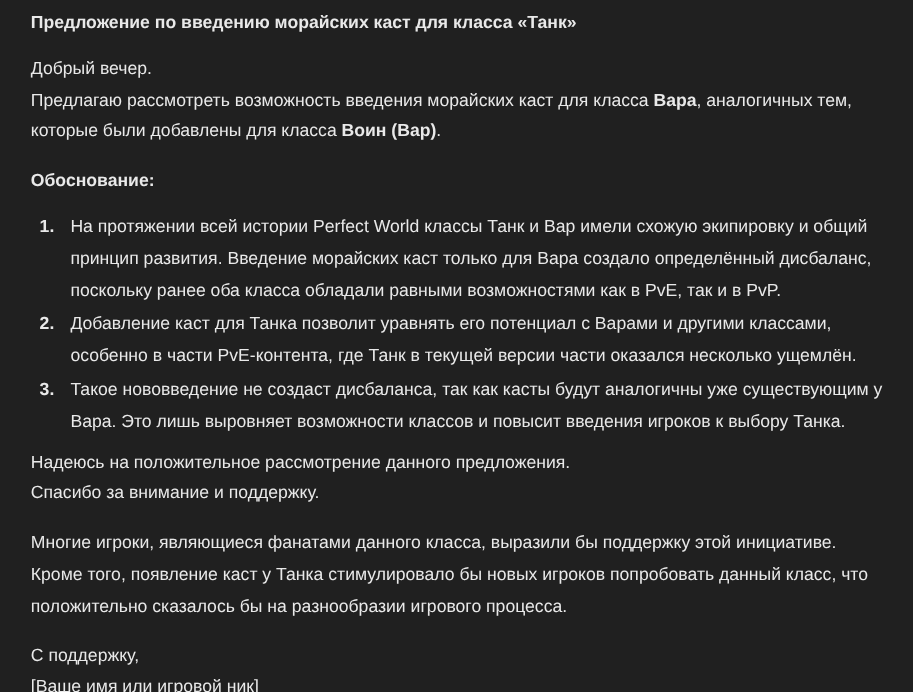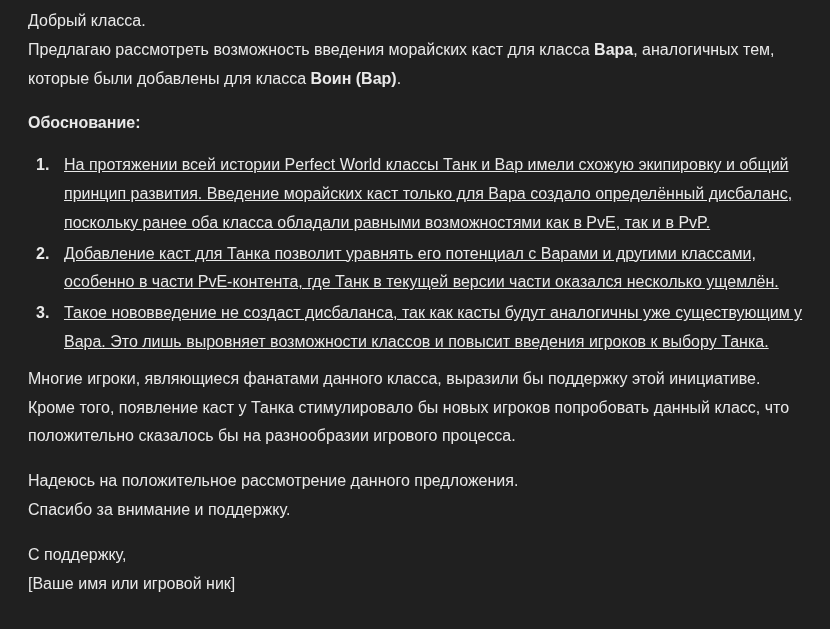--- a/index.html
+++ b/index.html
@@ -26,38 +26,39 @@
   .doc p.heading { font-weight: 700; margin-bottom: 13px; }
   .bold { font-weight: 700; }
   .olist { margin: 0 0 8px 0; }
   .olist-item { display: flex; margin-bottom: 2px; }
   .olist-num {
     font-weight: 700;
     flex: 0 0 28px;
     width: 28px;
     margin-left: 8px;
   }
-  .olist-text { flex: 1 1 auto; text-decoration: underline; }
+  .olist-text { flex: 1 1 auto; }
 </style>
 </head>
 <body>
 
 <main class="doc">
-    <p class="paragraph"><span>Добрый класса.</span><br><span>Предлагаю рассмотреть возможность введения морайских каст для класса </span><span class="bold">Вара</span><span>, аналогичных тем, которые были добавлены для класса </span><span class="bold">Воин (Вар)</span><span>.</span></p>
+    <p class="title"><span class="bold">Предложение по введению морайских каст для класса «Танк»</span></p>
+    <p class="paragraph"><span>Добрый вечер.</span><br><span>Предлагаю рассмотреть возможность введения морайских каст для класса </span><span class="bold">Вара</span><span>, аналогичных тем, которые были добавлены для класса </span><span class="bold">Воин (Вар)</span><span>.</span></p>
     <p class="heading"><span class="bold">Обоснование:</span></p>
     <div class="olist">
       <div class="olist-item">
         <span class="olist-num">1.</span>
         <div class="olist-text"><span>На протяжении всей истории Perfect World классы Танк и Вар имели схожую экипировку и общий принцип развития. Введение морайских каст только для Вара создало определённый дисбаланс, поскольку ранее оба класса обладали равными возможностями как в PvE, так и в PvP.</span></div>
       </div>
       <div class="olist-item">
         <span class="olist-num">2.</span>
         <div class="olist-text"><span>Добавление каст для Танка позволит уравнять его потенциал с Варами и другими классами, особенно в части PvE-контента, где Танк в текущей версии части оказался несколько ущемлён.</span></div>
       </div>
       <div class="olist-item">
         <span class="olist-num">3.</span>
         <div class="olist-text"><span>Такое нововведение не создаст дисбаланса, так как касты будут аналогичны уже существующим у Вара. Это лишь выровняет возможности классов и повысит введения игроков к выбору Танка.</span></div>
       </div>
     </div>
+    <p class="paragraph"><span>Надеюсь на положительное рассмотрение данного предложения.</span><br><span>Спасибо за внимание и поддержку.</span></p>
     <p class="paragraph"><span>Многие игроки, являющиеся фанатами данного класса, выразили бы поддержку этой инициативе. Кроме того, появление каст у Танка стимулировало бы новых игроков попробовать данный класс, что положительно сказалось бы на разнообразии игрового процесса.</span></p>
-    <p class="paragraph"><span>Надеюсь на положительное рассмотрение данного предложения.</span><br><span>Спасибо за внимание и поддержку.</span></p>
     <p class="paragraph"><span>С поддержку,</span><br><span>[Ваше имя или игровой ник]</span></p>
   </main>
 
 </body></html>

